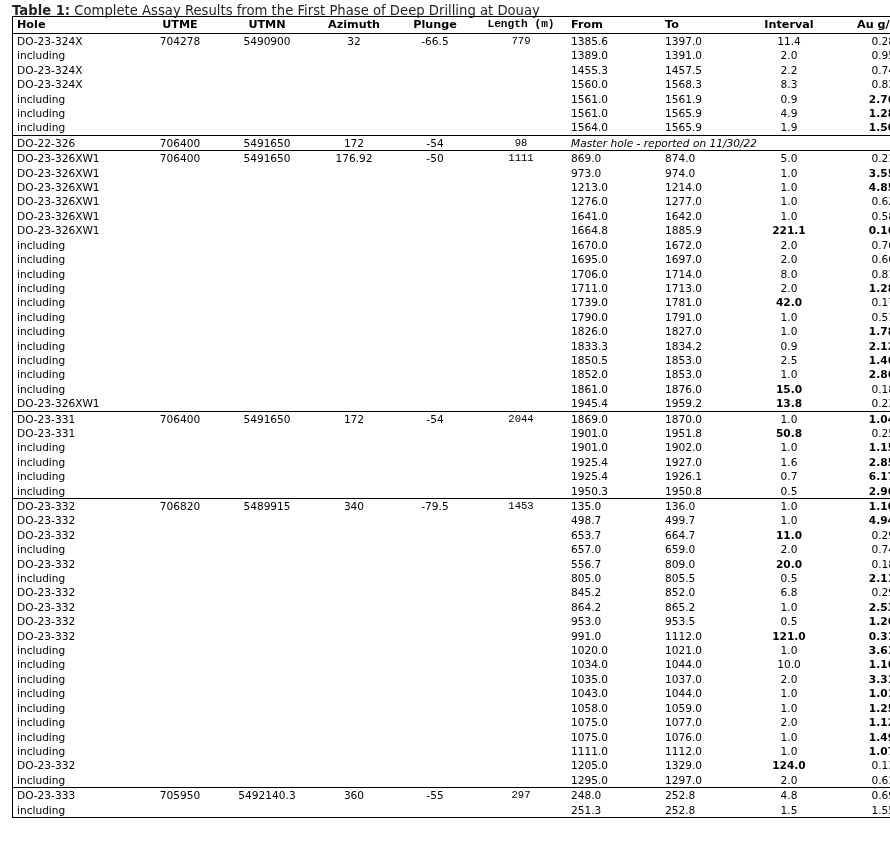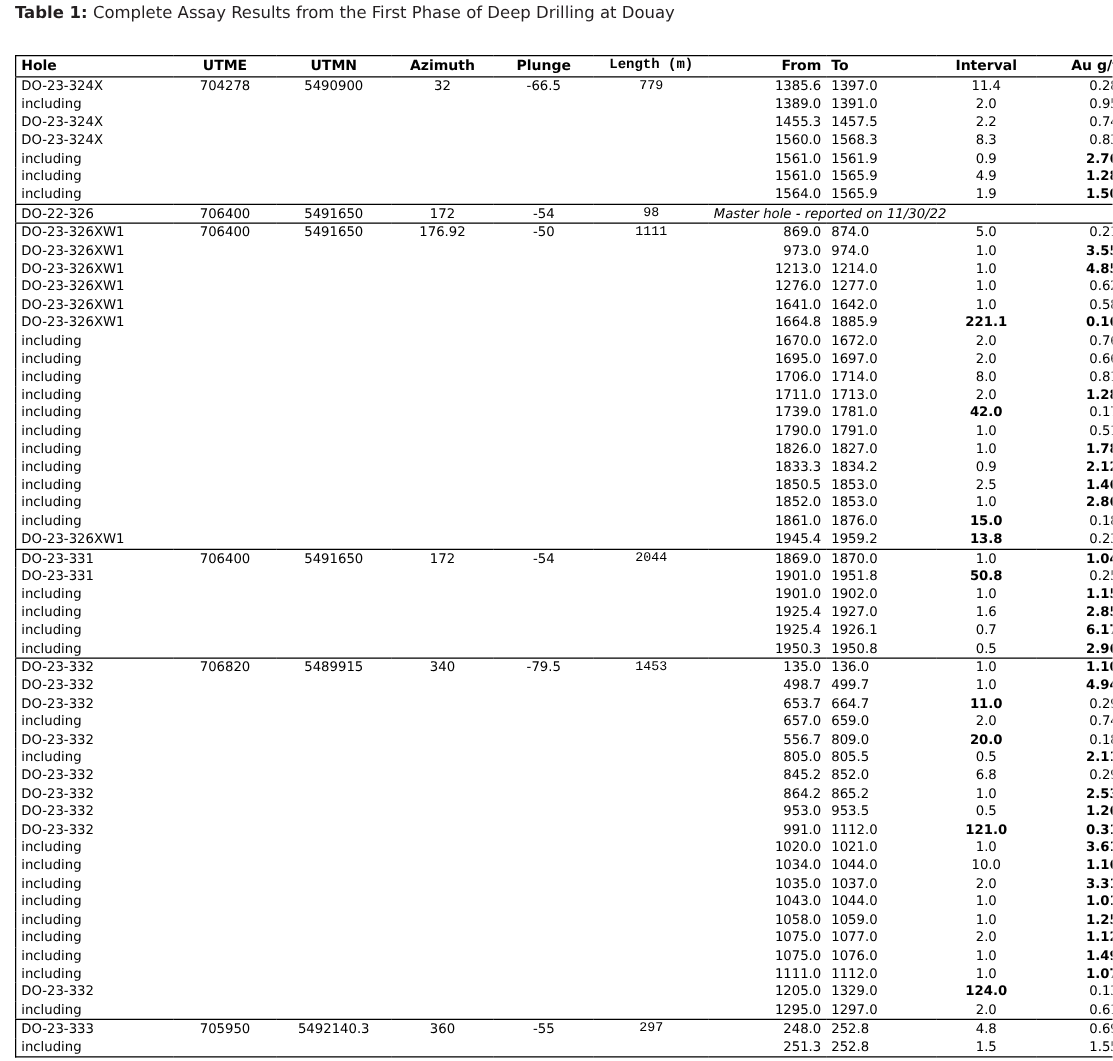--- a/index.html
+++ b/index.html
@@ -29,21 +29,21 @@
     line-height: 16px;
     white-space: nowrap;
     color: #231f20;
   }
   .title .tnum {
     font-weight: bold;
   }
   .table-wrap {
     position: absolute;
     left: 12px;
-    top: 44px;
+    top: 16px;
     width: 806px;
   }
   table.assay {
     border-collapse: collapse;
     table-layout: fixed;
     width: 806px;
     font-size: 10.6px;
     color: #000;
   }
   table.assay, table.assay th, table.assay td {
@@ -72,21 +72,21 @@
   }
   tr.sect-start > td {
     border-top: 1.2px solid #000;
   }
   th.c-hole, td.c-hole { text-align: left; width: 118px; }
   th.c-utme, td.c-utme { text-align: right; width: 74px; }
   th.c-utmn, td.c-utmn { text-align: right; width: 84px; }
   th.c-azim, td.c-azim { text-align: right; width: 74px; }
   th.c-plunge, td.c-plunge { text-align: right; width: 72px; }
   th.c-length, td.c-length { text-align: right; width: 84px; font-family: Liberation Mono, monospace; }
-  th.c-from, td.c-from { text-align: right; width: 86px; }
+  th.c-from, td.c-from { text-align: left; width: 86px; }
   th.c-to, td.c-to { text-align: left; width: 80px; }
   th.c-interval, td.c-interval { text-align: center; width: 72px; }
   th.c-au, td.c-au { text-align: right; width: 62px; }
 
   td.c-utme, td.c-utmn, td.c-azim, td.c-plunge, td.c-length {
     text-align: center;
   }
   th.c-utme, th.c-utmn, th.c-azim, th.c-plunge, th.c-length {
     text-align: center;
   }

